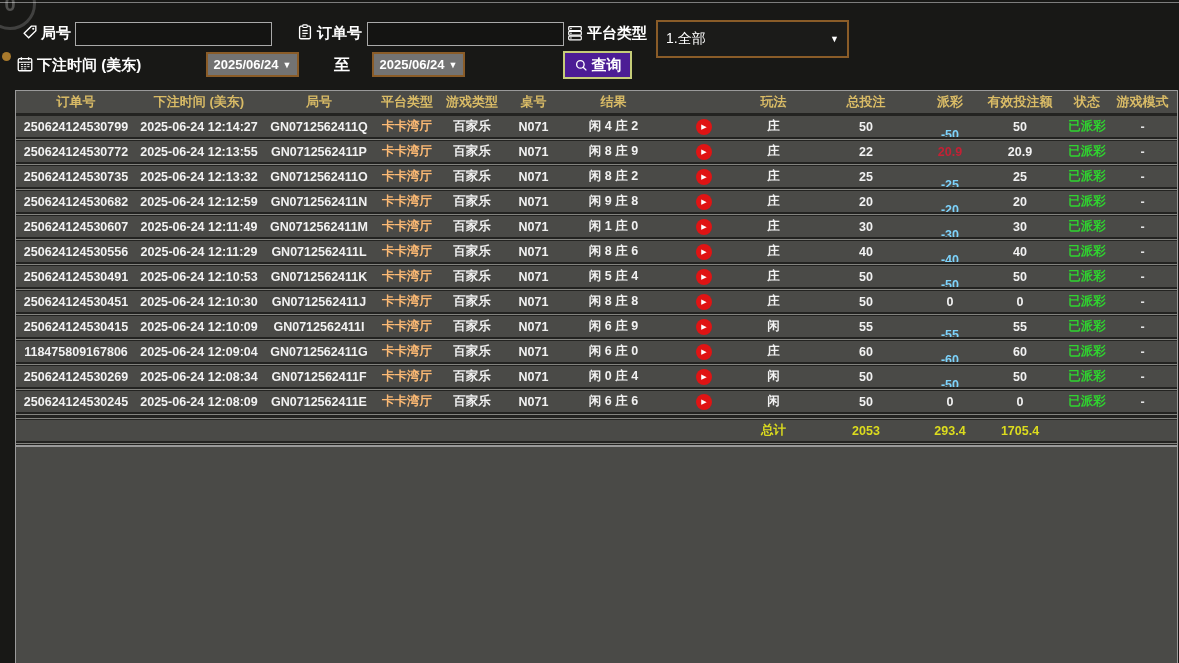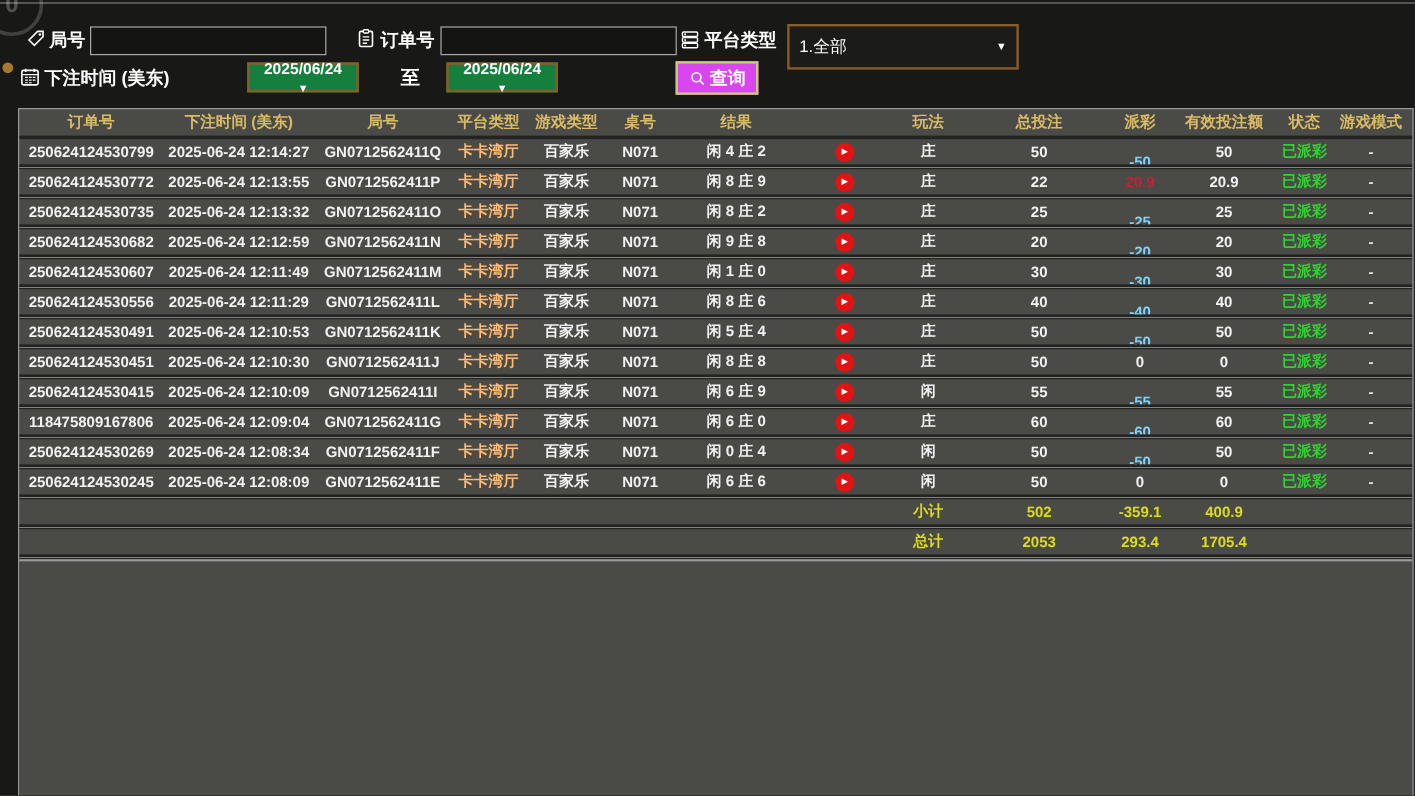--- a/index.html
+++ b/index.html
@@ -21,35 +21,35 @@
   .fbar { position:absolute; left:0; top:0; width:100%; height:90px; }
   .flabel { position:absolute; font-size:15px; font-weight:bold; color:#ffffff; white-space:nowrap; }
   .ficon  { position:absolute; width:18px; height:18px; }
   .ficon svg { width:100%; height:100%; }
   .tbox {
     position:absolute; background:#141412; border:1px solid #a9a9a9;
     color:#fff; font-size:13px; padding:0 5px; outline:none;
     font-family:inherit;
   }
   .datebox {
-    position:absolute; background:#15803d; border:2px solid #8a5c28;
+    position:absolute; background:#737373; border:2px solid #8a5c28;
     color:#fff; font-size:13px; font-weight:bold;
     display:flex; align-items:center; justify-content:center; gap:4px;
-    cursor:pointer; white-space:nowrap;flex-direction:column;
+    cursor:pointer; white-space:nowrap;
   }
   .datebox .arr, .selbox .arr { font-size:9px; color:#fff; }
   .selbox {
     position:absolute; background:#1b1b19; border:2px solid #8a5c28;
     color:#fff; font-size:14px; display:flex; align-items:center;
     padding:17px 8px; cursor:pointer;
   }
   .selbox .arr { margin-left:auto; }
   .qbtn {
     position:absolute; left:563px; top:51px; width:69px; height:28px;
-    background:#d946ef; border:2px solid #c5cc78; color:#fff;
+    background:#4c1d95; border:2px solid #c5cc78; color:#fff;
     font-size:15px; font-weight:bold; display:flex; align-items:center; justify-content:center;
     gap:3px; cursor:pointer; font-family:inherit;
   }
   .qbtn svg { width:15px; height:15px; }
 
   
   .tablewrap {
     position:absolute; left:15px; top:90px; width:1163px; height:573px;
     background:#4a4a47; border:1px solid #9a9a9a; border-bottom:none;
     display:flex; flex-direction:column; overflow:hidden;
@@ -422,36 +422,20 @@
           </div>
         </div>
         <div class="tcell ">闲</div>
         <div class="tcell ">50</div>
         <div class="tcell ">0</div>
         <div class="tcell ">0</div>
         <div class="tcell stat">已派彩</div>
         <div class="tcell dash">-</div>
       </div>
       <div class="sep"></div>
-      <div class="grid trow">
-        <div class="tcell "></div>
-        <div class="tcell "></div>
-        <div class="tcell "></div>
-        <div class="tcell "></div>
-        <div class="tcell "></div>
-        <div class="tcell "></div>
-        <div class="tcell "></div>
-        <div class="tcell "></div>
-        <div class="tcell sumtxt">小计</div>
-        <div class="tcell sumtxt">502</div>
-        <div class="tcell sumtxt">-359.1</div>
-        <div class="tcell sumtxt">400.9</div>
-        <div class="tcell "></div>
-        <div class="tcell "></div>
-      </div>
       <div class="sep"></div>
       <div class="grid trow">
         <div class="tcell "></div>
         <div class="tcell "></div>
         <div class="tcell "></div>
         <div class="tcell "></div>
         <div class="tcell "></div>
         <div class="tcell "></div>
         <div class="tcell "></div>
         <div class="tcell "></div>

